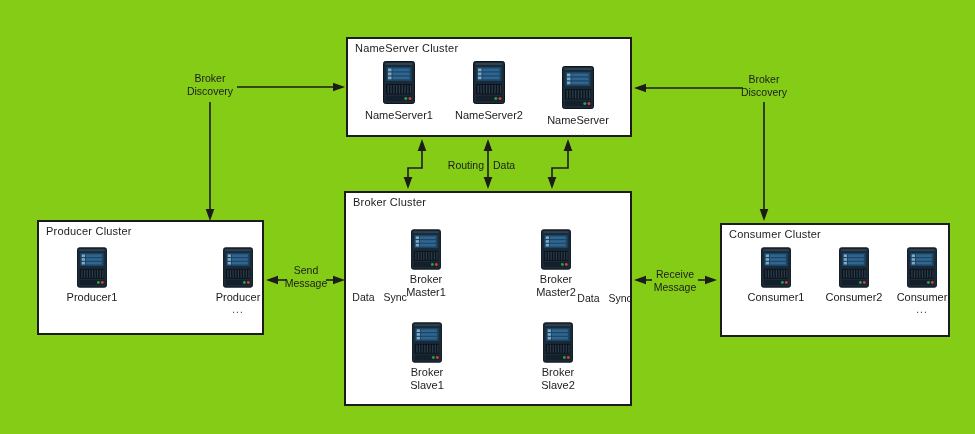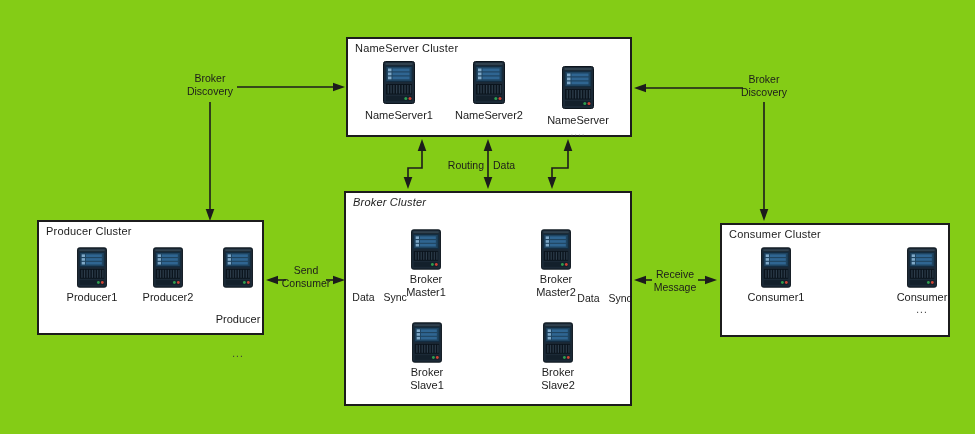--- a/index.html
+++ b/index.html
@@ -116,21 +116,21 @@
     <g>
       <path d="M585,248 H603 V344 H585"></path>
       <polygon points="574,248 586,243.7 586,252.3"></polygon>
       <polygon points="574,344 586,339.7 586,348.3"></polygon>
     </g>
   </svg>
 
   <div class="cluster" style="left:346px;top:37px;width:286px;height:100px;">
     <div class="cluster-title">NameServer Cluster</div>
   </div>
-  <div class="cluster" style="left:344px;top:191px;width:288px;height:215px;font-style:italic;">
+  <div class="cluster" style="left:344px;top:191px;width:288px;height:215px;">
     <div class="cluster-title">Broker Cluster</div>
   </div>
   <div class="cluster" style="left:720px;top:223px;width:230px;height:114px;">
     <div class="cluster-title">Consumer Cluster</div>
   </div>
   <div class="cluster" style="left:37px;top:220px;width:227px;height:115px;">
     <div class="cluster-title">Producer Cluster</div>
   </div>
 
   <div class="node lg" style="left:349px;top:61px;">
@@ -181,54 +181,54 @@
     <div class="nlabel">Broker
 Slave2</div>
   </div>
 
   <div class="node" style="left:42px;top:247px;">
     <svg class="icon">
         <use href="#server"></use>
       </svg>
     <div class="nlabel">Producer1</div>
   </div>
-  <div class="node" style="left:118px;top:247px;">
-    <svg class="icon">
-        <use href="#server"></use>
-      </svg>
-    <div class="nlabel">Producer2</div>
-  </div>
-  <div class="node" style="left:188px;top:247px;gap:22px;">
+  <div class="node" style="left:188px;top:247px;">
     <svg class="icon">
         <use href="#server"></use>
       </svg>
     <div class="nlabel">Producer</div>
     <div class="dots">...</div>
   </div>
 
   <div class="node" style="left:726px;top:247px;">
     <svg class="icon">
         <use href="#server"></use>
       </svg>
     <div class="nlabel">Consumer1</div>
+  </div>
+  <div class="node" style="left:804px;top:247px;">
+    <svg class="icon">
+        <use href="#server"></use>
+      </svg>
+    <div class="nlabel">Consumer2</div>
   </div>
   <div class="node" style="left:872px;top:247px;">
     <svg class="icon">
         <use href="#server"></use>
       </svg>
     <div class="nlabel">Consumer</div>
     <div class="dots">...</div>
   </div>
 
   <div class="wire-label" style="left:168px;top:72px;width:84px;">Broker
 Discovery</div>
   <div class="wire-label" style="left:722px;top:73px;width:84px;">Broker
 Discovery</div>
   <div class="wire-label" style="left:266px;top:264px;width:80px;">Send
-Consumer</div>
+Message</div>
   <div class="wire-label" style="left:635px;top:268px;width:80px;">Receive
 Message</div>
 
   <div class="split" style="left:488px;top:159px;">
     <span class="w wl">Routing</span>
     <span class="w wr">Data</span>
   </div>
   <div class="split" style="left:378.5px;top:291px;">
     <span class="w wl">Data</span>
     <span class="w wr">Sync</span>

